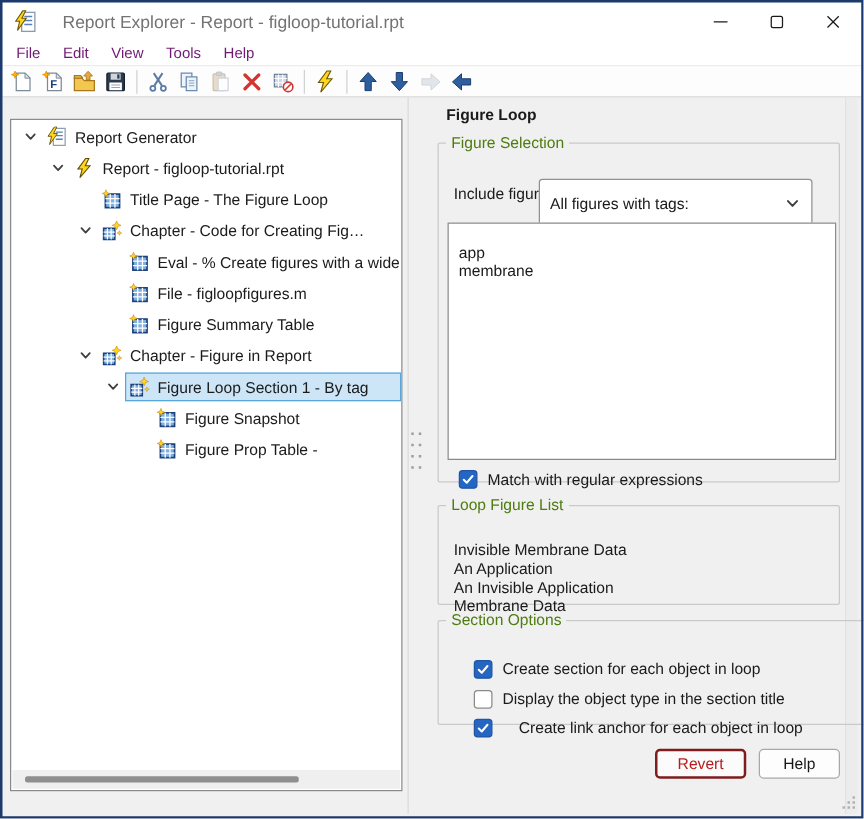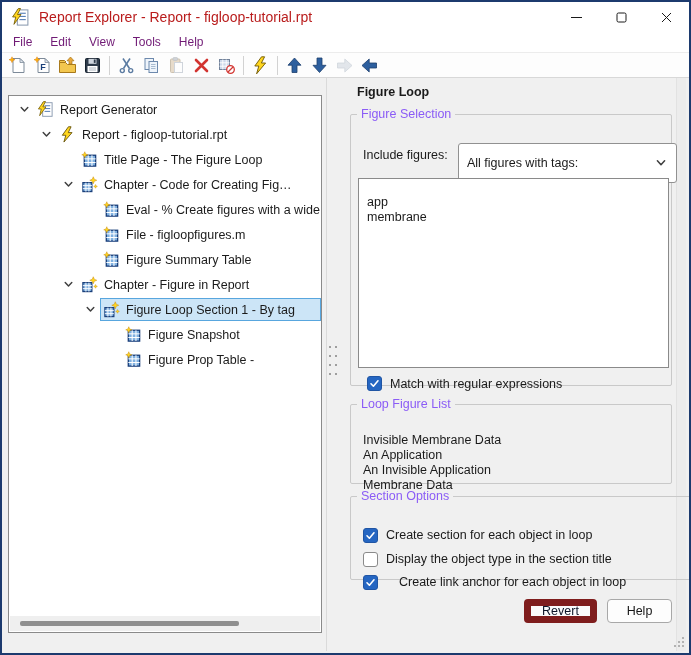--- a/index.html
+++ b/index.html
@@ -6,21 +6,21 @@
   .window{
     position:relative;width:691px;height:655px;background:#f0f0f0;
     font-family:"Liberation Sans",sans-serif;color:#1a1a1a;overflow:hidden;
     -webkit-user-select:none;user-select:none;
   }
   .border-overlay{position:absolute;inset:0;border:2px solid #1c3a6e;pointer-events:none;z-index:60;}
 
   
   .titlebar{position:absolute;left:2px;top:2px;right:2px;height:30px;background:#ffffff;display:flex;align-items:center;}
   .app-icon{width:19px;height:19px;margin-left:9px;flex:0 0 auto;}
-  .title-text{margin-left:9px;font-size:14px;color:#b91c1c;white-space:nowrap;}
+  .title-text{margin-left:20px;font-size:14px;color:#737373;white-space:nowrap;}
   .caption-controls{margin-left:auto;display:flex;height:100%;}
   .cap-btn{width:45px;height:100%;display:flex;align-items:center;justify-content:center;}
   .cap-btn svg{width:15px;height:15px;}
 
   
   .menubar{position:absolute;left:2px;top:32px;right:2px;height:21px;background:#ffffff;display:flex;align-items:center;padding-left:2px;border-bottom:1px solid #ececec;box-sizing:border-box;}
   .menu-item{font-size:12px;padding:2px 9px;color:#701a75;}
 
   
   .toolbar{position:absolute;left:2px;top:53px;right:2px;height:25px;background:#fdfdfd;display:flex;align-items:center;padding-left:3px;border-bottom:1px solid #d8d8d8;box-sizing:border-box;}
@@ -43,46 +43,46 @@
   .tree-icon{width:17px;height:17px;flex:0 0 auto;}
   .tree-label{margin-left:6px;color:#1b1b1b;}
   .hscroll-track{position:absolute;left:1px;right:1px;bottom:1px;height:15px;background:#efefef;}
   .hscroll-thumb{position:absolute;left:10px;top:5px;width:219px;height:5px;background:#8f8f8f;border-radius:2px;}
 
   .splitter-grip{position:absolute;left:328px;top:344px;width:10px;height:36px;}
 
   
   .panel-title{position:absolute;left:357px;top:85px;font-size:12.5px;font-weight:bold;}
   fieldset.grp{position:absolute;margin:0;padding:0;border:1px solid #c9c9c9;border-radius:2px;background:transparent;}
-  fieldset.grp legend{font-size:12.5px;color:#8b5cf6;margin-left:6px;padding:0 4px;}
+  fieldset.grp legend{font-size:12.5px;color:#4d7c0f;margin-left:6px;padding:0 4px;}
   #fs-selection{left:350px;top:107px;width:322px;height:279px;box-sizing:border-box;}
   #fs-loop{left:350px;top:397px;width:322px;height:87px;box-sizing:border-box;}
   #fs-options{left:350px;top:489px;width:386px;height:91px;box-sizing:border-box;}
 
   .include-label{position:absolute;left:12px;top:27px;font-size:12.5px;}
-  .combo{position:absolute;left:107px;top:22px;width:219px;height:40px;background:#ffffff;border:1px solid #919191;border-radius:3px;box-sizing:border-box;display:flex;align-items:center;font-size:12.5px;}
+  .combo{position:absolute;left:80px;top:22px;width:219px;height:40px;background:#ffffff;border:1px solid #919191;border-radius:3px;box-sizing:border-box;display:flex;align-items:center;font-size:12.5px;}
   .combo-value{margin-left:8px;flex:1 1 auto;white-space:nowrap;overflow:hidden;}
   .combo svg{width:12px;height:12px;margin-right:9px;flex:0 0 auto;}
 
   .listbox{position:absolute;left:7px;top:57px;width:311px;height:190px;background:#ffffff;border:1px solid #8a8a8a;box-sizing:border-box;padding:16px 0 0 8px;overflow:hidden;}
   .listbox .lb-item{font-size:12.5px;line-height:15px;white-space:nowrap;}
 
   .check-row{display:flex;align-items:center;font-size:12.5px;}
   .checkbox{width:15px;height:15px;border-radius:3px;box-sizing:border-box;flex:0 0 auto;display:flex;align-items:center;justify-content:center;}
   .checkbox.checked{background:#2566c2;border:1px solid #2055a4;}
   .checkbox.unchecked{background:#ffffff;border:1px solid #8a8a8a;}
   .checkbox svg{width:11px;height:11px;}
   .check-label{margin-left:8px;white-space:nowrap;}
   #regex-row{position:absolute;left:16px;top:254px;height:17px;}
-  .opt-row{position:absolute;left:12px;height:16px;}
+  .opt-row{position:absolute;left:28px;height:16px;}
 
   .loop-list{position:absolute;left:12px;top:22px;font-size:12.5px;line-height:15px;}
 
   .btn{position:absolute;top:599px;height:24px;border-radius:4px;font-size:12.5px;display:flex;align-items:center;justify-content:center;box-sizing:border-box;}
-  #btn-revert{left:524px;width:73px;background:#fbfbfb;border:7px solid #7f1d1d;color:#0f172a;}
+  #btn-revert{left:524px;width:73px;background:#fbfbfb;border:2px solid #7f1d1d;color:#b91c1c;}
   #btn-help{left:607px;width:65px;background:#fdfdfd;border:1px solid #a8a8a8;color:#161616;}
 
   .resize-grip{position:absolute;left:672px;top:635px;width:14px;height:14px;}
 </style>
 </head>
 <body>
 
 <svg width="0" height="0" style="position:absolute" aria-hidden="true">
   <defs>
     <symbol id="icon-chevron" viewBox="0 0 10 10">

